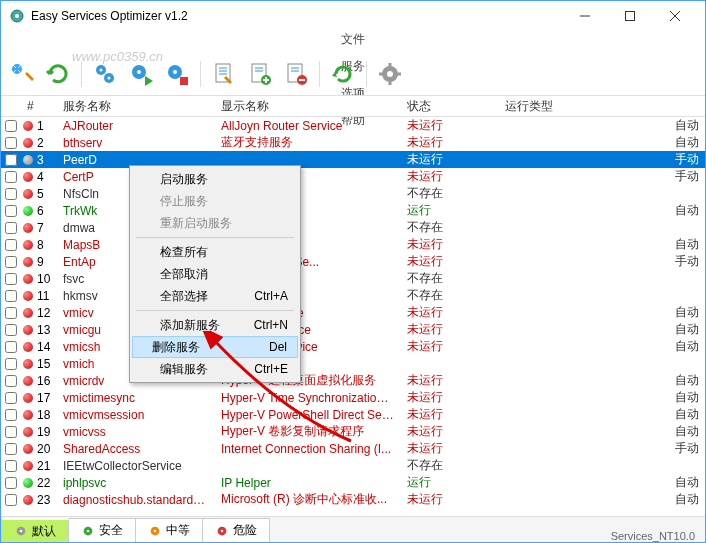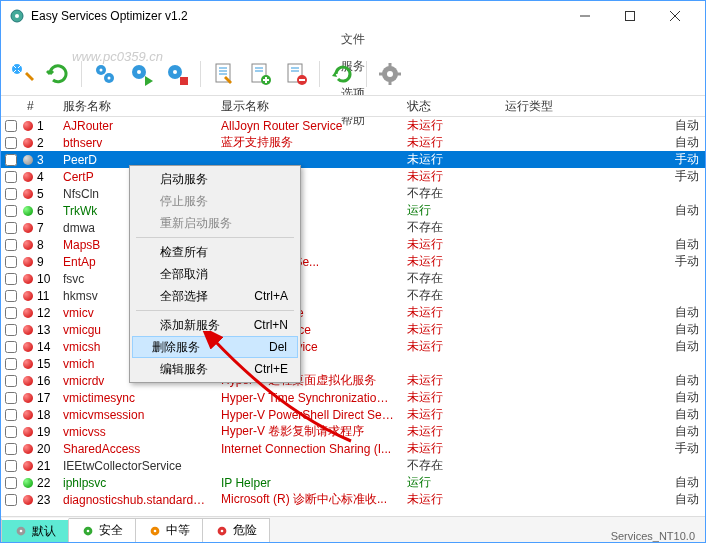--- a/index.html
+++ b/index.html
@@ -53,21 +53,21 @@
 .ctx-item { height: 22px; display: flex; align-items: center; padding: 0 10px 0 28px; position: relative; }
 .ctx-item.disabled { color: #888; }
 .ctx-item.hl { background: #cce8ff; border: 1px solid #99d1ff; padding-left: 19px; }
 .ctx-sep { height: 1px; background: #d0d0d0; margin: 3px 4px; }
 .ctx-shortcut { position: absolute; right: 10px; }
 
 .arrow-ann { position: absolute; z-index: 60; pointer-events: none; }
 
 .status-tabs { height: 26px; display: flex; align-items: flex-end; border-top: 1px solid #ddd; background: #f5f5f5; }
 .stab { display: flex; align-items: center; gap: 4px; padding: 3px 12px; border: 1px solid #ccc; border-bottom: none; background: #fff; margin-right: -1px; height: 24px; position: relative; }
-.stab.active { background: #5eead4; z-index: 2; border-top: 2px solid #fff; }
+.stab.active { background: #bef264; z-index: 2; border-top: 2px solid #fff; }
 .gear-sm { width: 14px; height: 14px; }
 .status-right { margin-left: auto; padding: 0 10px; color: #666; font-size: 11px; }
 </style>
 </head>
 <body>
 
 <div class="window">
 
   <div class="watermark">www.pc0359.cn</div>
 

